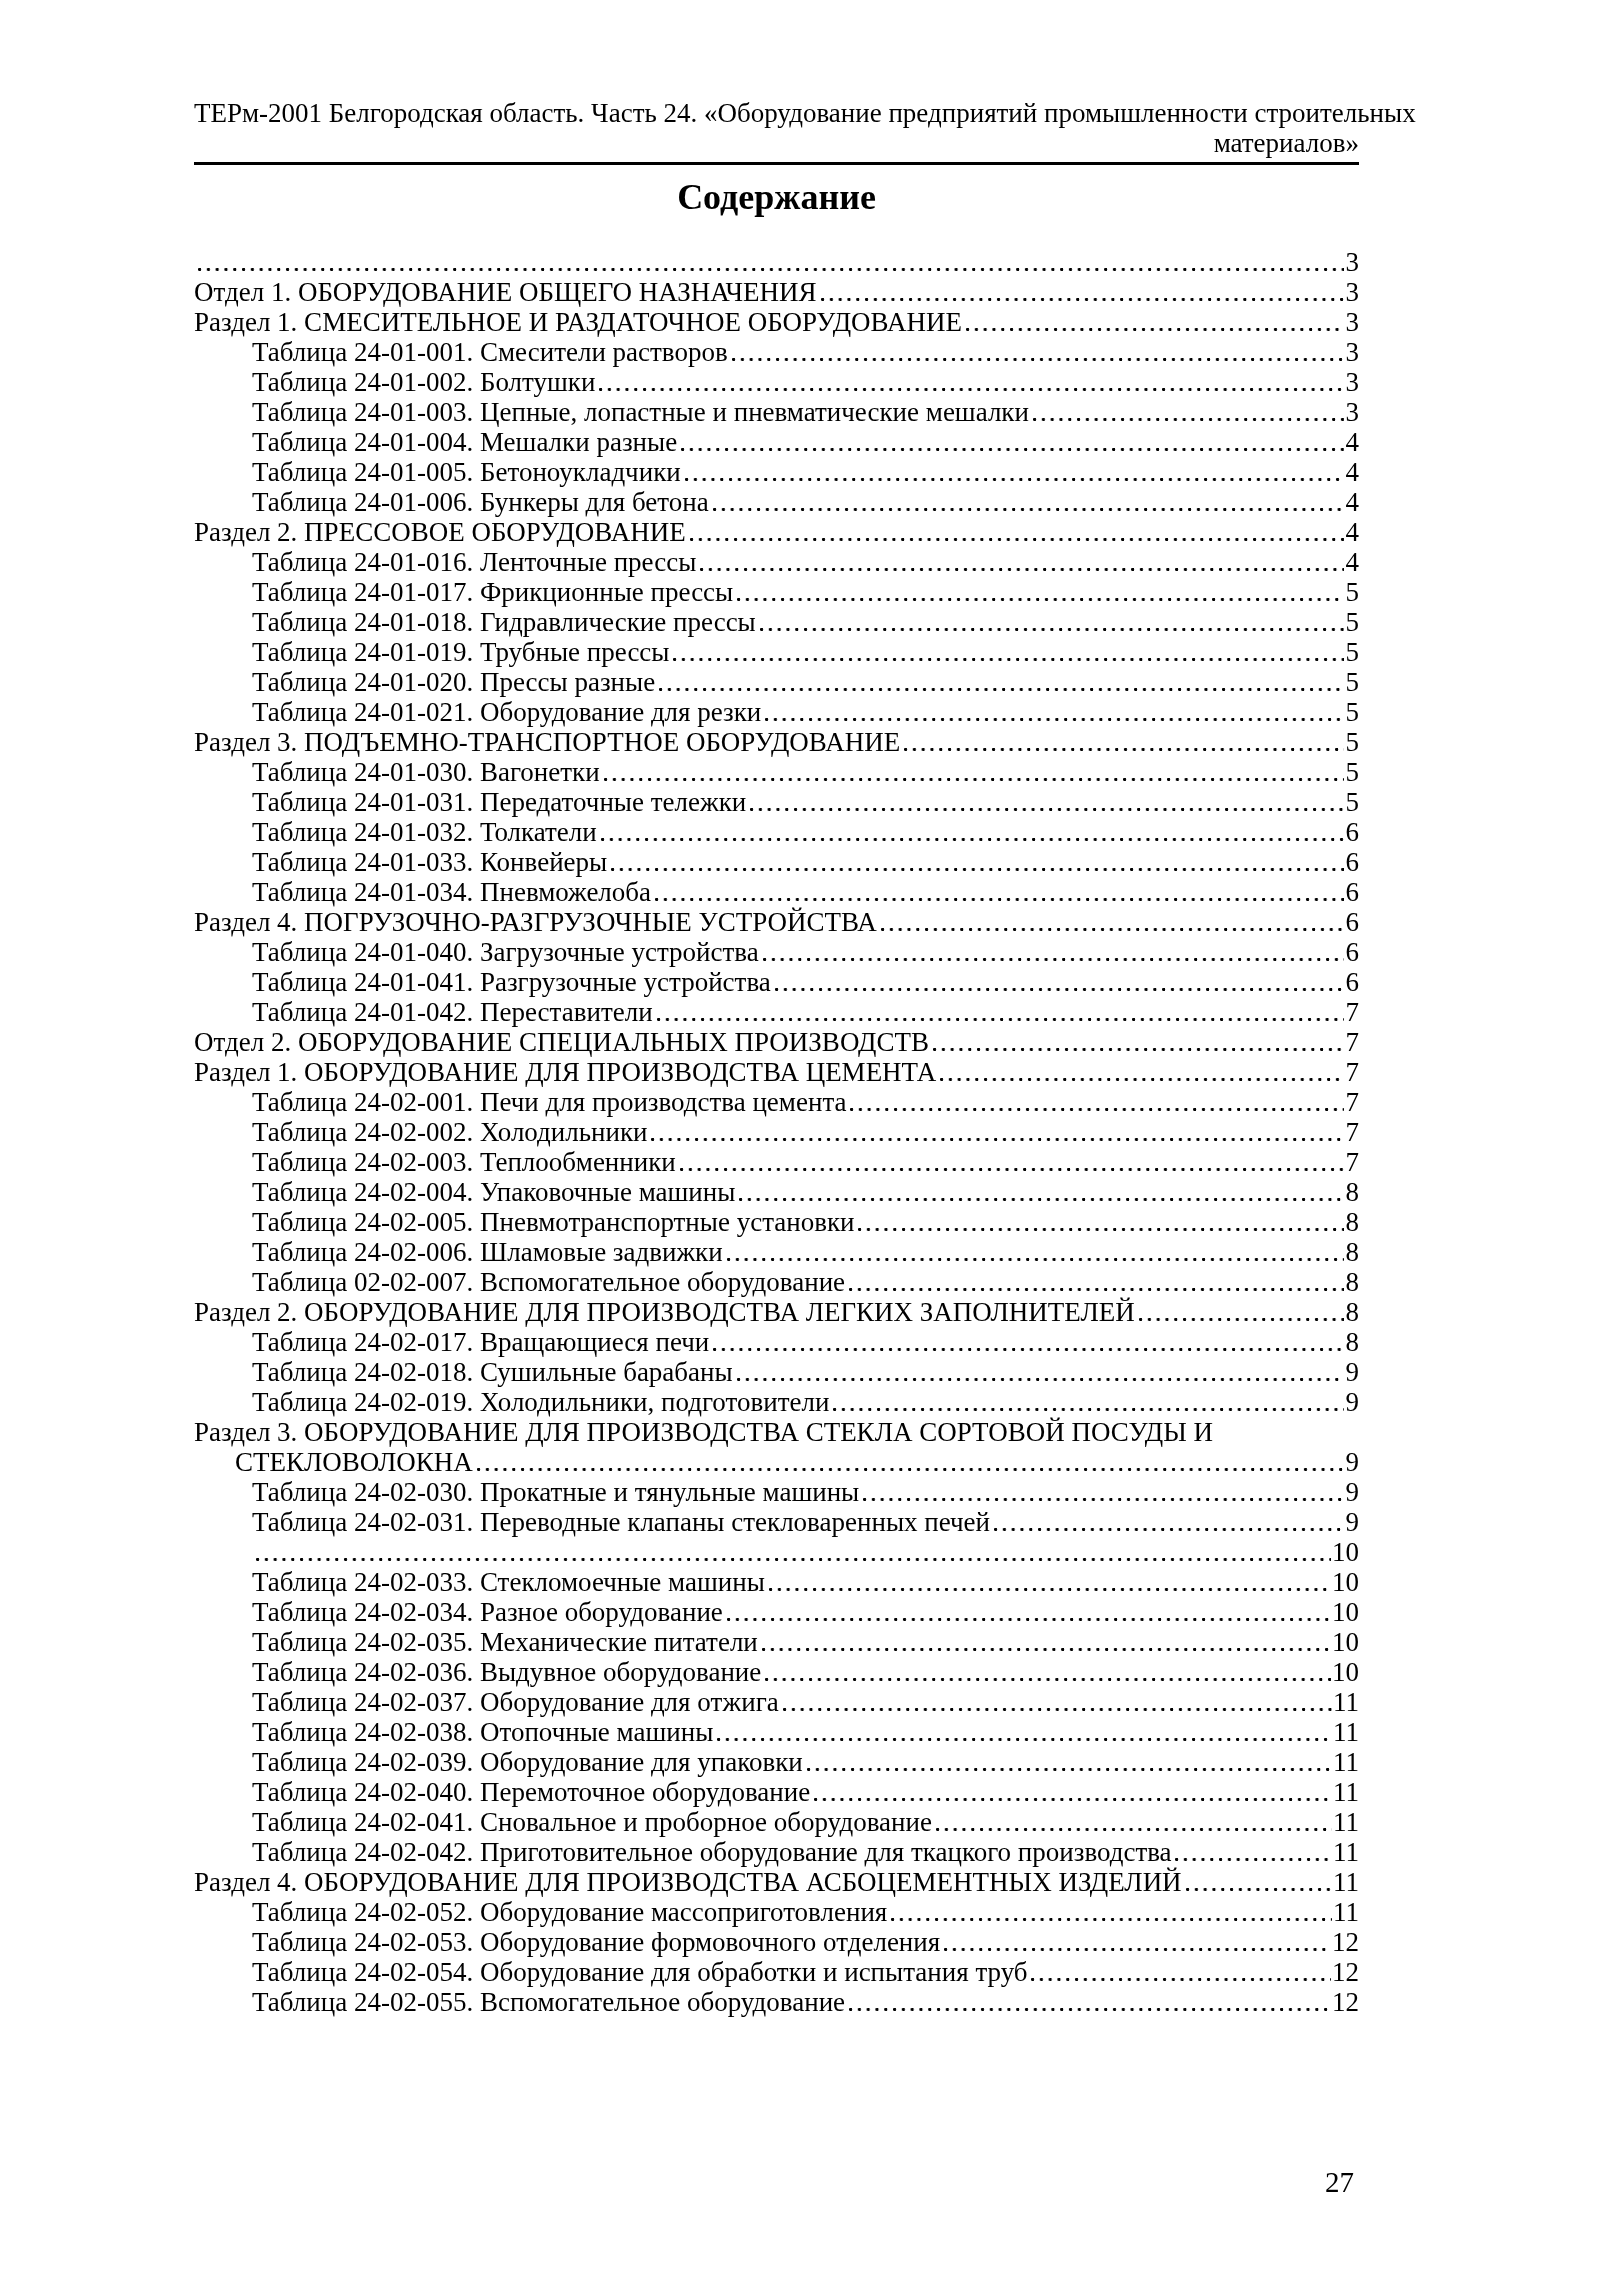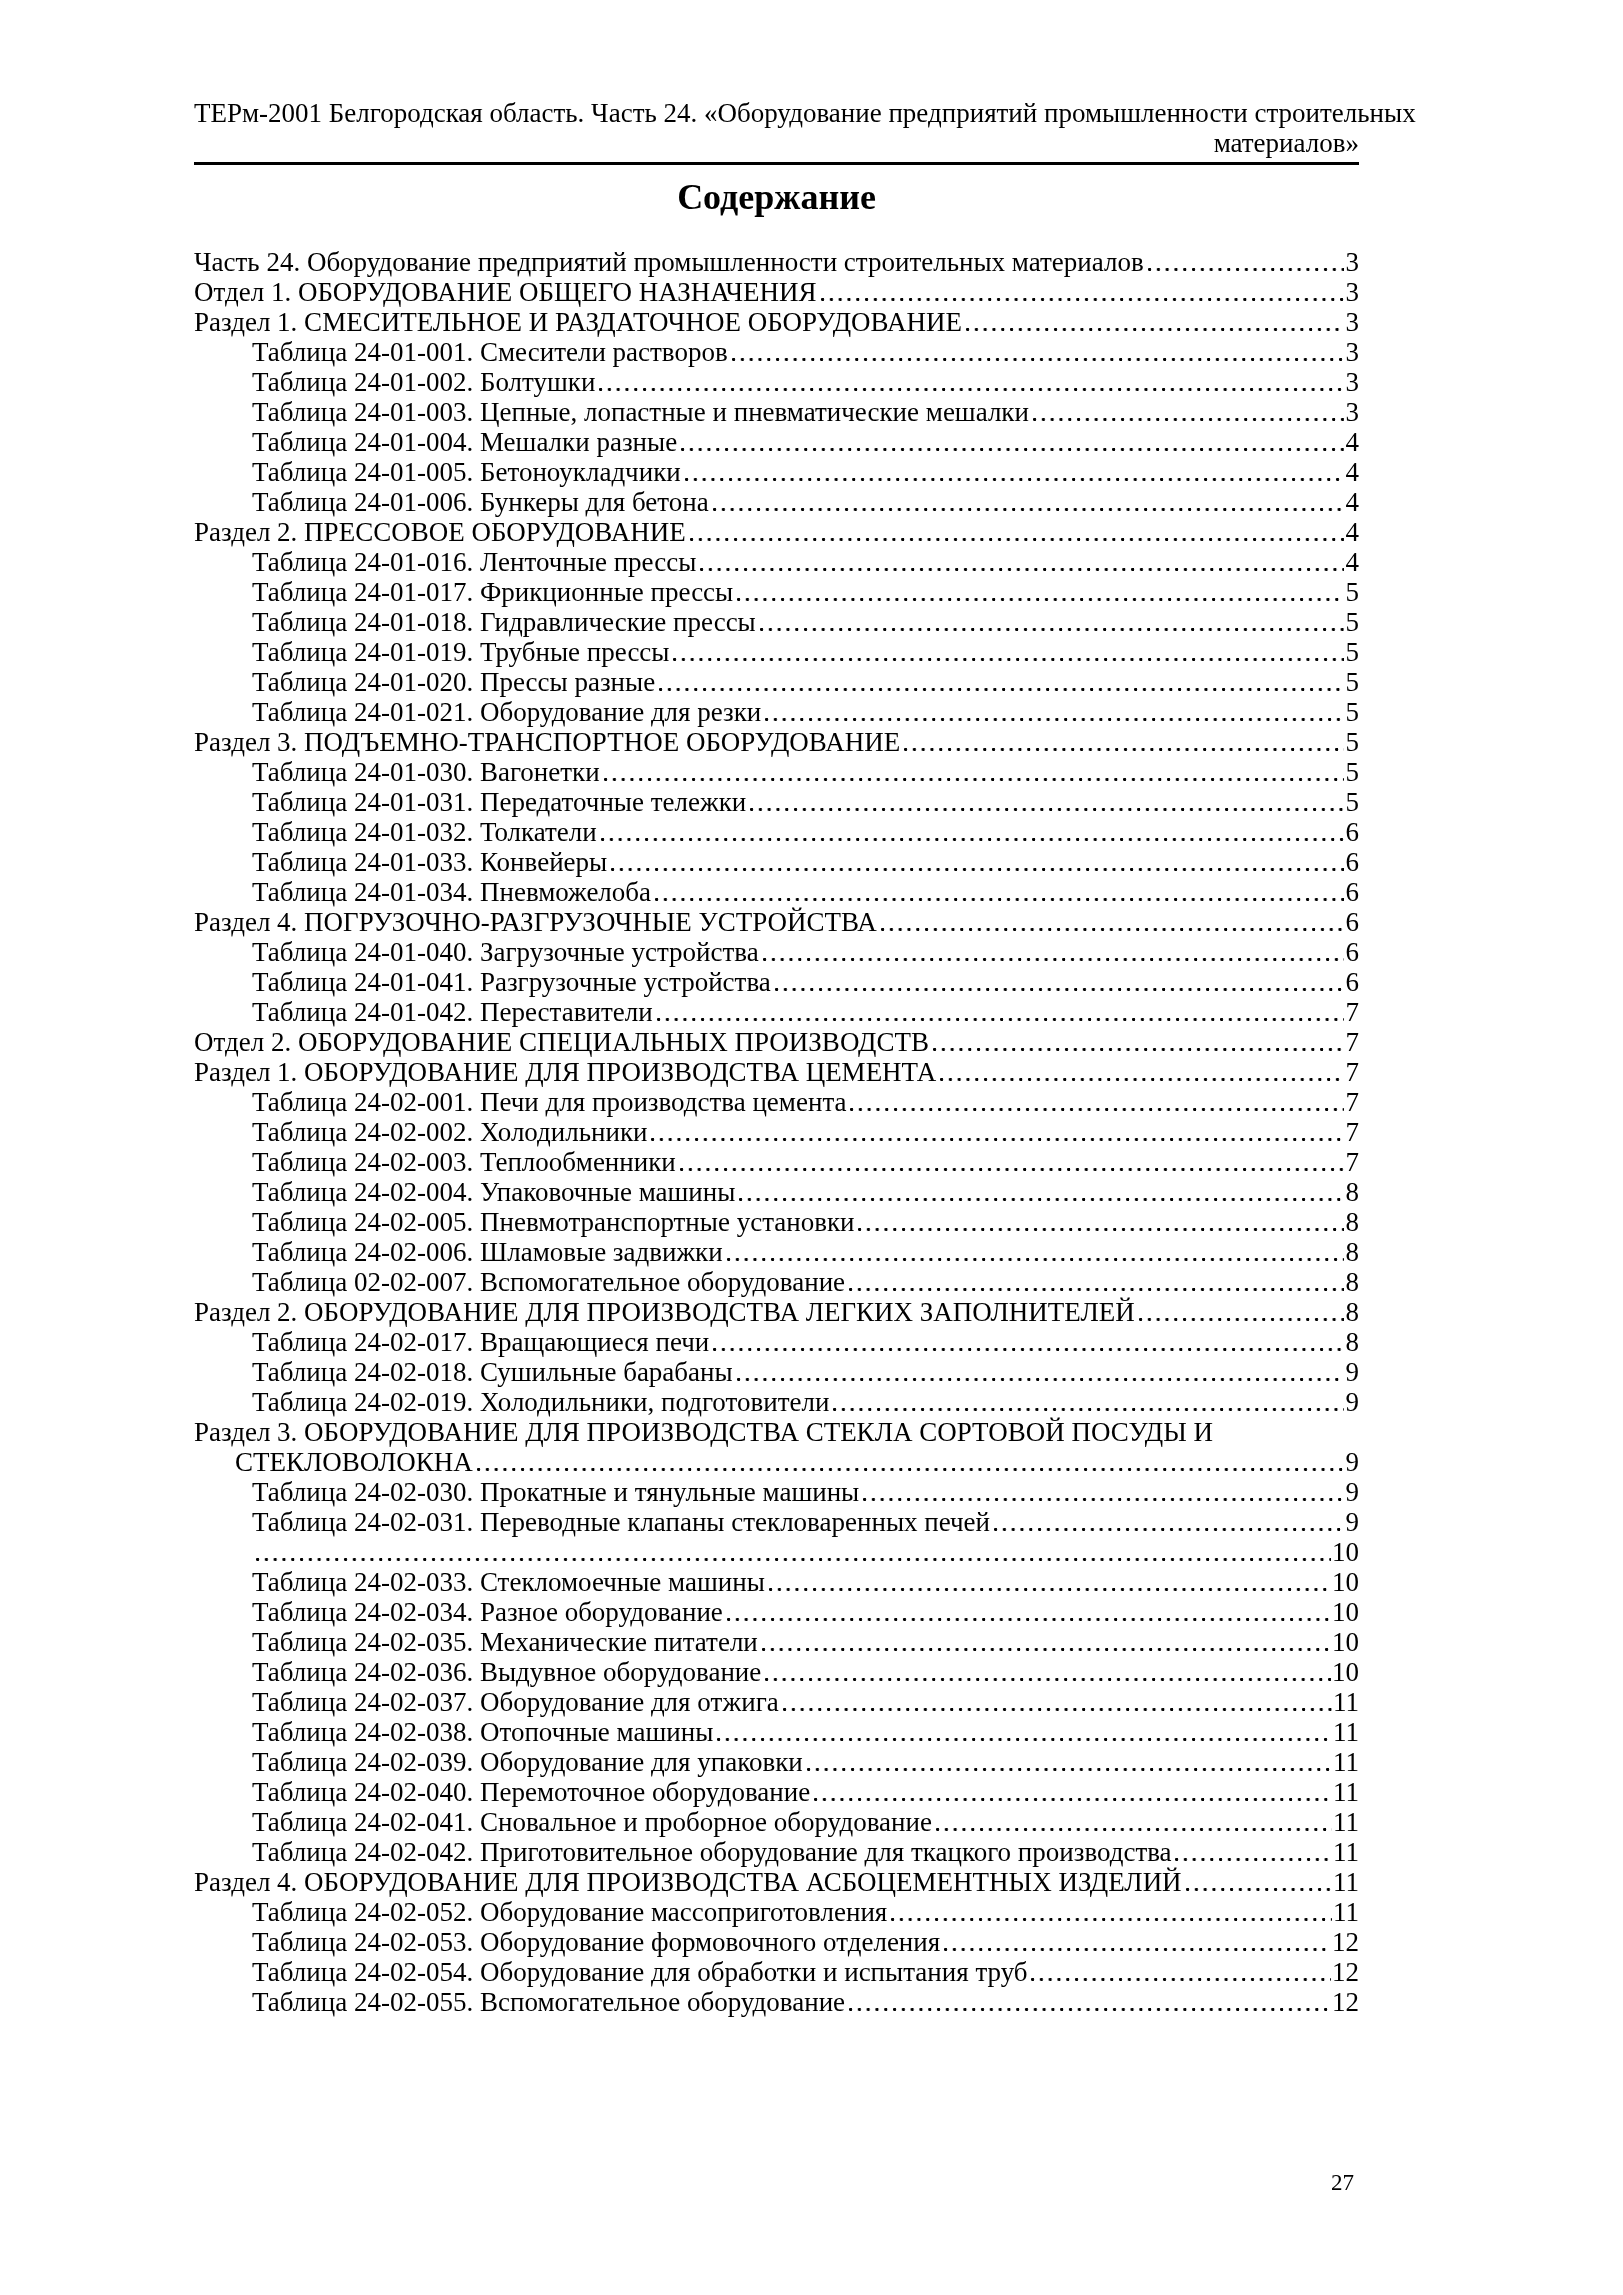--- a/index.html
+++ b/index.html
@@ -58,41 +58,40 @@
     background-image: radial-gradient(circle at 1.6px 1.6px, #000 1.4px, transparent 1.9px);
     background-size: 8.8px 3.3px;
     background-repeat: repeat-x;
     background-position: left bottom 5.9px;
   }
   .toc-page { margin-left: 1.3px; white-space: nowrap; }
   .footer-num {
     position: absolute;
     top: 2167px;
     right: 116px;
-    font-size: 23px;
+    font-size: 29px;
     line-height: 31px;
   }
 </style>
 </head>
 <body>
 
 <div class="page">
 
   <div class="doc-header">
     <div>ТЕРм-2001 Белгородская область. Часть 24. «Оборудование предприятий промышленности строительных</div>
     <div>материалов»</div>
   </div>
 
   <div class="header-rule"></div>
 
   <div class="page-title">Содержание</div>
 
   <div class="toc" id="toc">
       <div class="toc-row lvl-part">
-    <span class="toc-text">Часть 24. Оборудование предприятий промышленности строительных материалов</span>
     <span class="leader"></span>
     <span class="toc-page">3</span>
   </div>
       <div class="toc-row lvl-otdel">
     <span class="toc-text">Отдел 1. ОБОРУДОВАНИЕ ОБЩЕГО НАЗНАЧЕНИЯ</span>
     <span class="leader"></span>
     <span class="toc-page">3</span>
   </div>
       <div class="toc-row lvl-razdel">
     <span class="toc-text">Раздел 1. СМЕСИТЕЛЬНОЕ И РАЗДАТОЧНОЕ ОБОРУДОВАНИЕ</span>

